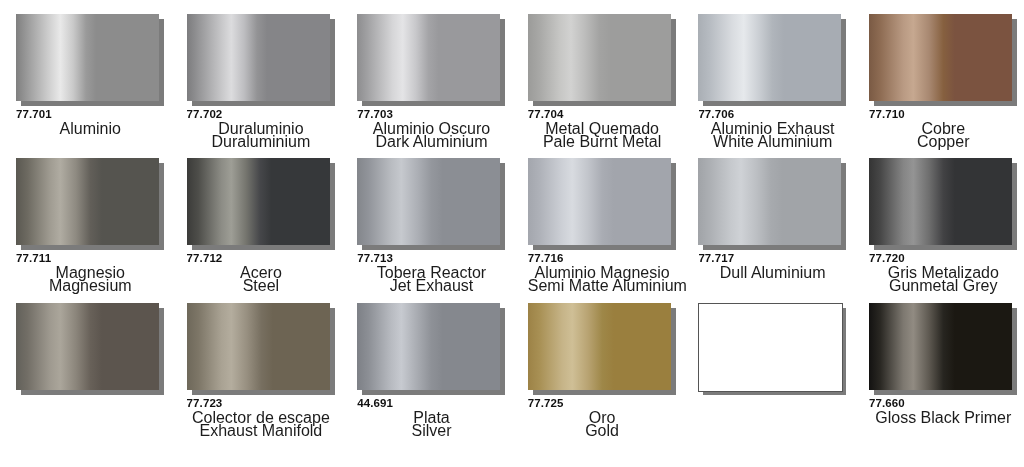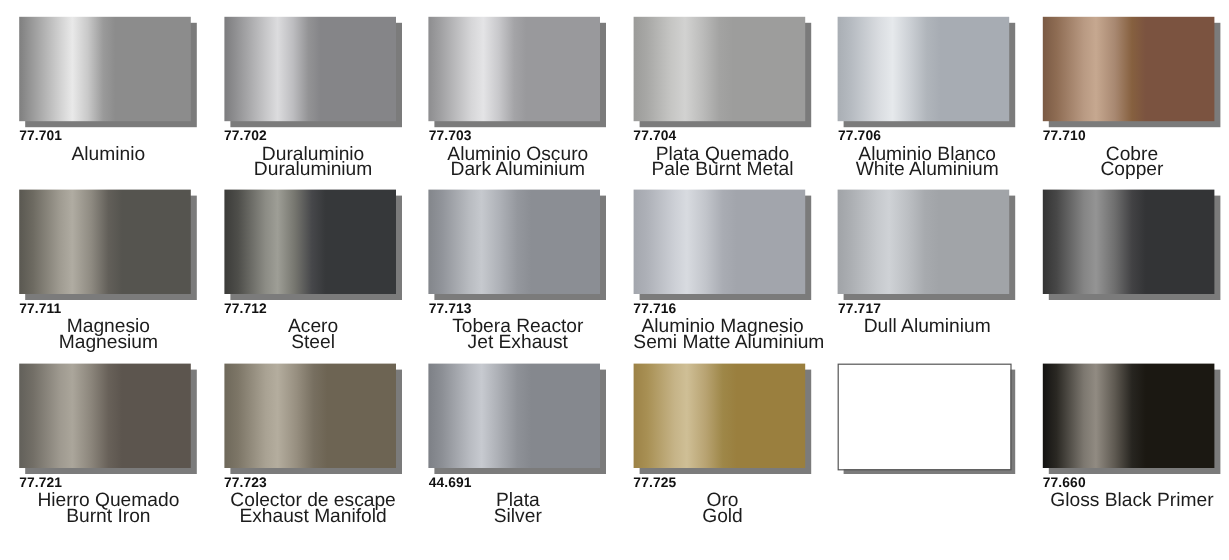--- a/index.html
+++ b/index.html
@@ -121,32 +121,32 @@
           <div class="name-en">Dark Aluminium</div>
         </div>
       </div>
       <div class="cell">
         <div class="chip-wrap">
           <div class="chip-shadow"></div>
           <div class="chip" style="background: linear-gradient(to right, rgb(155, 155, 153) 0%, rgb(168, 168, 166) 8%, rgb(198, 198, 196) 22%, rgb(210, 210, 209) 30%, rgb(188, 188, 187) 40%, rgb(163, 163, 162) 50%, rgb(157, 157, 156) 58%, rgb(157, 157, 156) 100%);"></div>
         </div>
         <div class="caption">
           <div class="code">77.704</div>
-          <div class="name-es">Plata Quemado</div>
+          <div class="name-es">Metal Quemado</div>
           <div class="name-en">Pale Burnt Metal</div>
         </div>
       </div>
       <div class="cell">
         <div class="chip-wrap">
           <div class="chip-shadow"></div>
           <div class="chip" style="background: linear-gradient(to right, rgb(169, 174, 180) 0%, rgb(182, 187, 193) 8%, rgb(217, 220, 224) 24%, rgb(230, 233, 236) 32%, rgb(204, 208, 213) 42%, rgb(176, 181, 187) 52%, rgb(167, 172, 179) 60%, rgb(167, 172, 179) 100%);"></div>
         </div>
         <div class="caption">
           <div class="code">77.706</div>
-          <div class="name-es">Aluminio Blanco</div>
+          <div class="name-es">Aluminio Exhaust</div>
           <div class="name-en">White Aluminium</div>
         </div>
       </div>
       <div class="cell">
         <div class="chip-wrap">
           <div class="chip-shadow"></div>
           <div class="chip" style="background: linear-gradient(to right, rgb(122, 90, 68) 0%, rgb(142, 108, 83) 8%, rgb(185, 154, 131) 24%, rgb(198, 168, 144) 31%, rgb(168, 136, 113) 42%, rgb(134, 96, 63) 52%, rgb(123, 83, 64) 60%, rgb(123, 83, 64) 100%);"></div>
         </div>
         <div class="caption">
           <div class="code">77.710</div>
@@ -206,30 +206,30 @@
         <div class="caption">
           <div class="code">77.717</div>
           <div class="name-en">Dull Aluminium</div>
         </div>
       </div>
       <div class="cell">
         <div class="chip-wrap">
           <div class="chip-shadow"></div>
           <div class="chip" style="background: linear-gradient(to right, rgb(52, 52, 52) 0%, rgb(71, 71, 71) 8%, rgb(133, 133, 133) 24%, rgb(148, 148, 148) 31%, rgb(110, 110, 110) 42%, rgb(66, 66, 68) 52%, rgb(51, 52, 54) 60%, rgb(51, 52, 54) 100%);"></div>
         </div>
+        <div class="caption">
+          <div class="code">77.720</div>
+          <div class="name-es">Gris Metalizado</div>
+          <div class="name-en">Gunmetal Grey</div>
+        </div>
       </div>
       <div class="cell">
         <div class="chip-wrap">
           <div class="chip-shadow"></div>
           <div class="chip" style="background: linear-gradient(to right, rgb(98, 96, 90) 0%, rgb(114, 110, 102) 8%, rgb(159, 154, 144) 24%, rgb(171, 166, 155) 31%, rgb(139, 133, 123) 42%, rgb(104, 97, 89) 52%, rgb(92, 85, 78) 60%, rgb(92, 85, 78) 100%);"></div>
-        </div>
-        <div class="caption">
-          <div class="code">77.721</div>
-          <div class="name-es">Hierro Quemado</div>
-          <div class="name-en">Burnt Iron</div>
         </div>
       </div>
       <div class="cell">
         <div class="chip-wrap">
           <div class="chip-shadow"></div>
           <div class="chip" style="background: linear-gradient(to right, rgb(110, 104, 90) 0%, rgb(125, 118, 103) 8%, rgb(169, 162, 147) 24%, rgb(180, 173, 158) 31%, rgb(151, 143, 128) 42%, rgb(119, 111, 96) 52%, rgb(109, 100, 83) 60%, rgb(109, 100, 83) 100%);"></div>
         </div>
         <div class="caption">
           <div class="code">77.723</div>
           <div class="name-es">Colector de escape</div>

